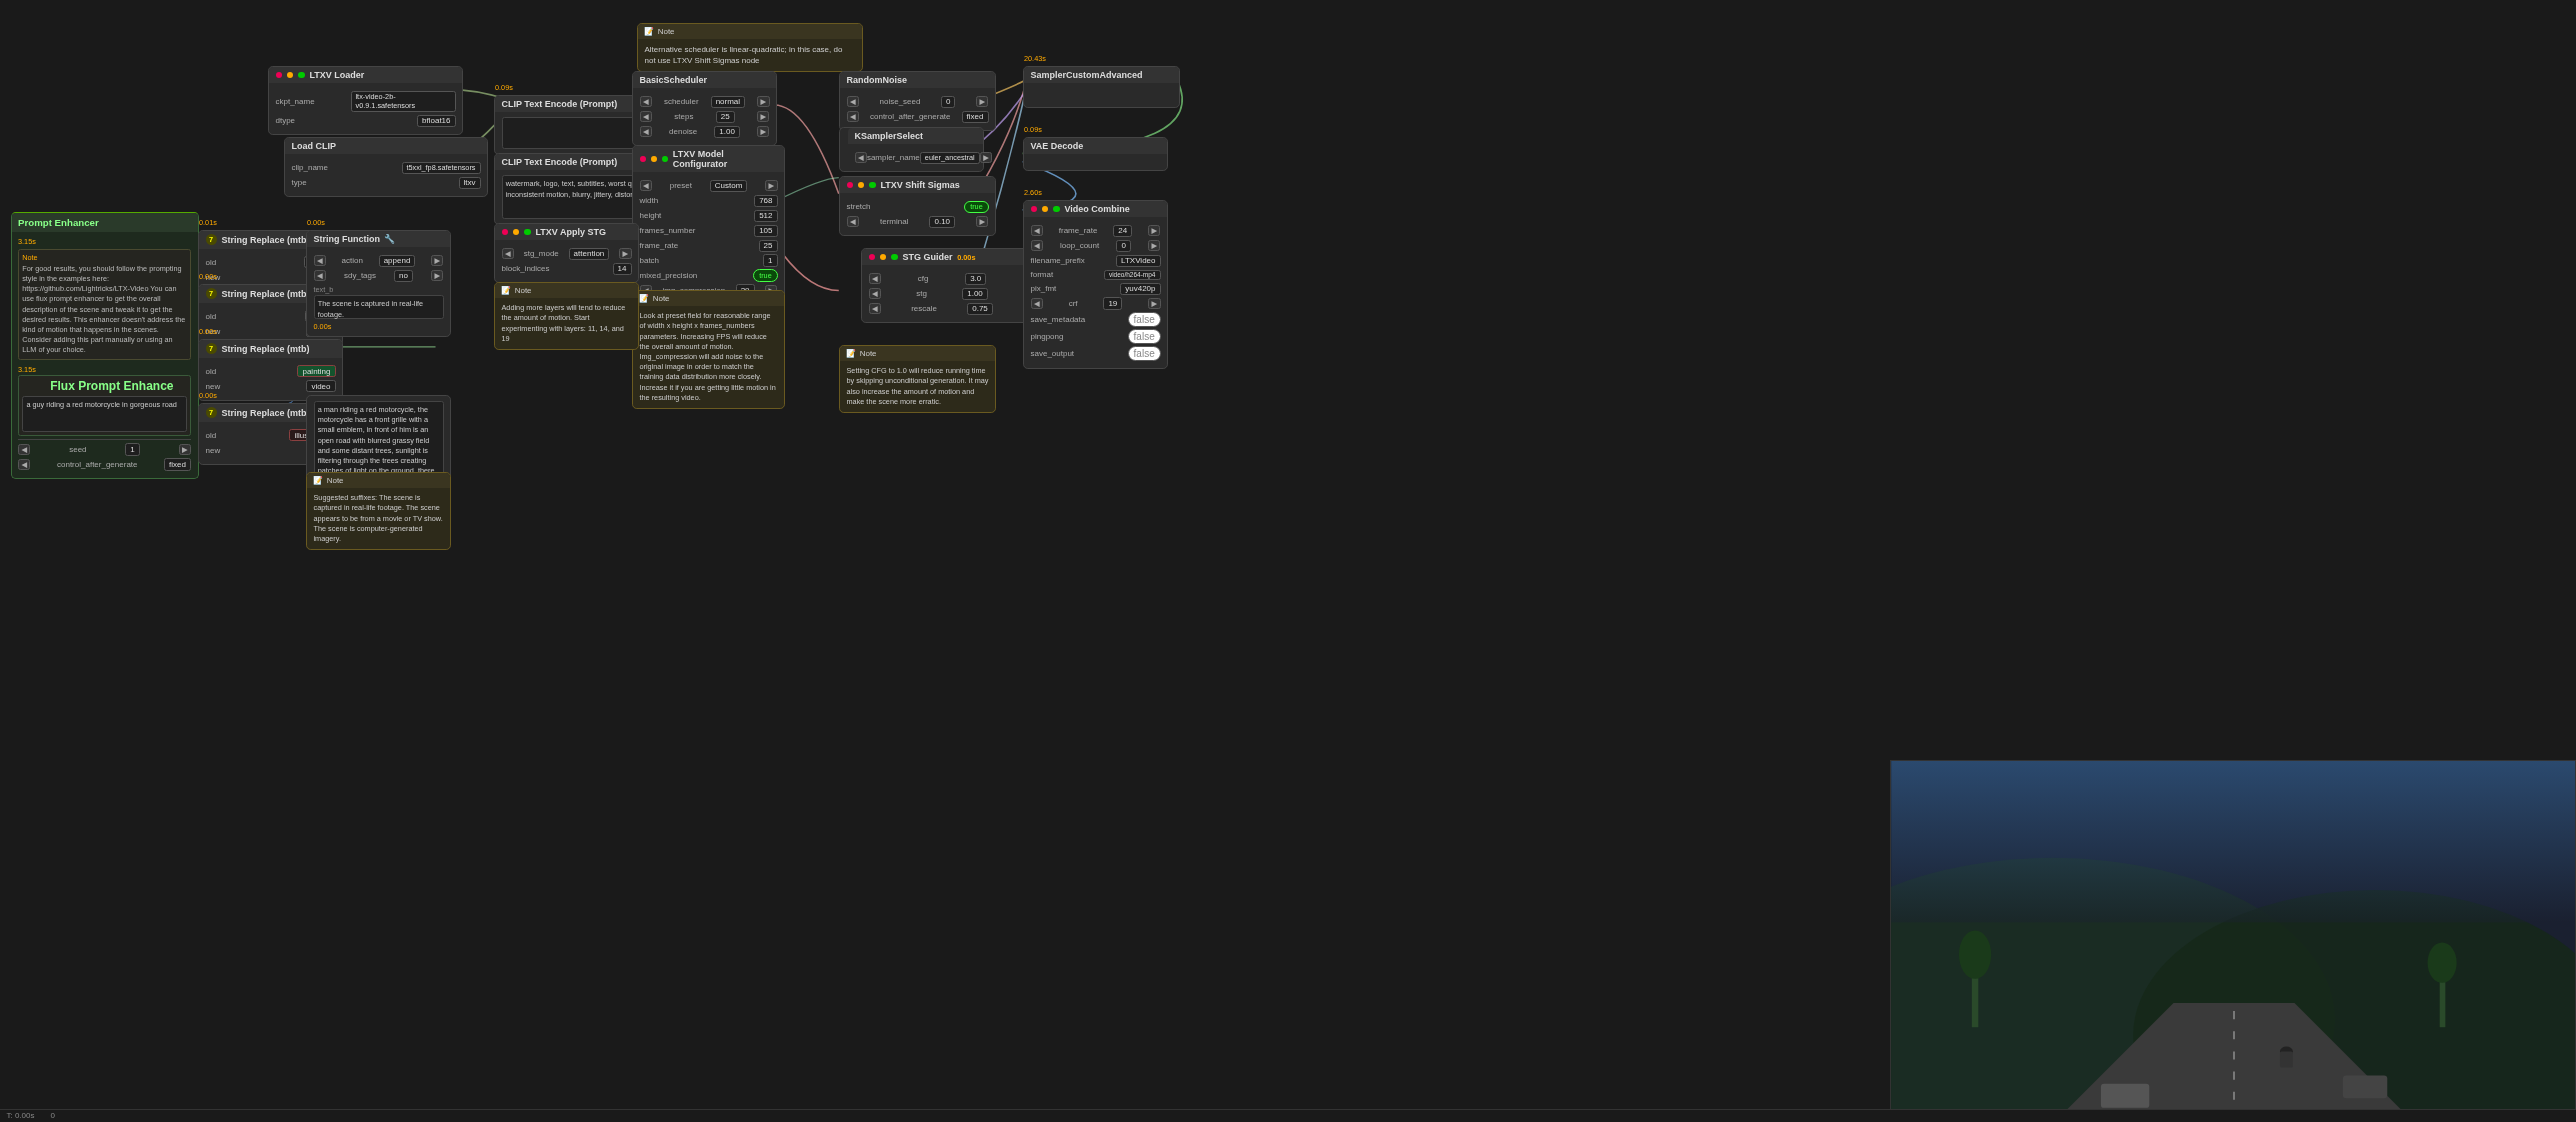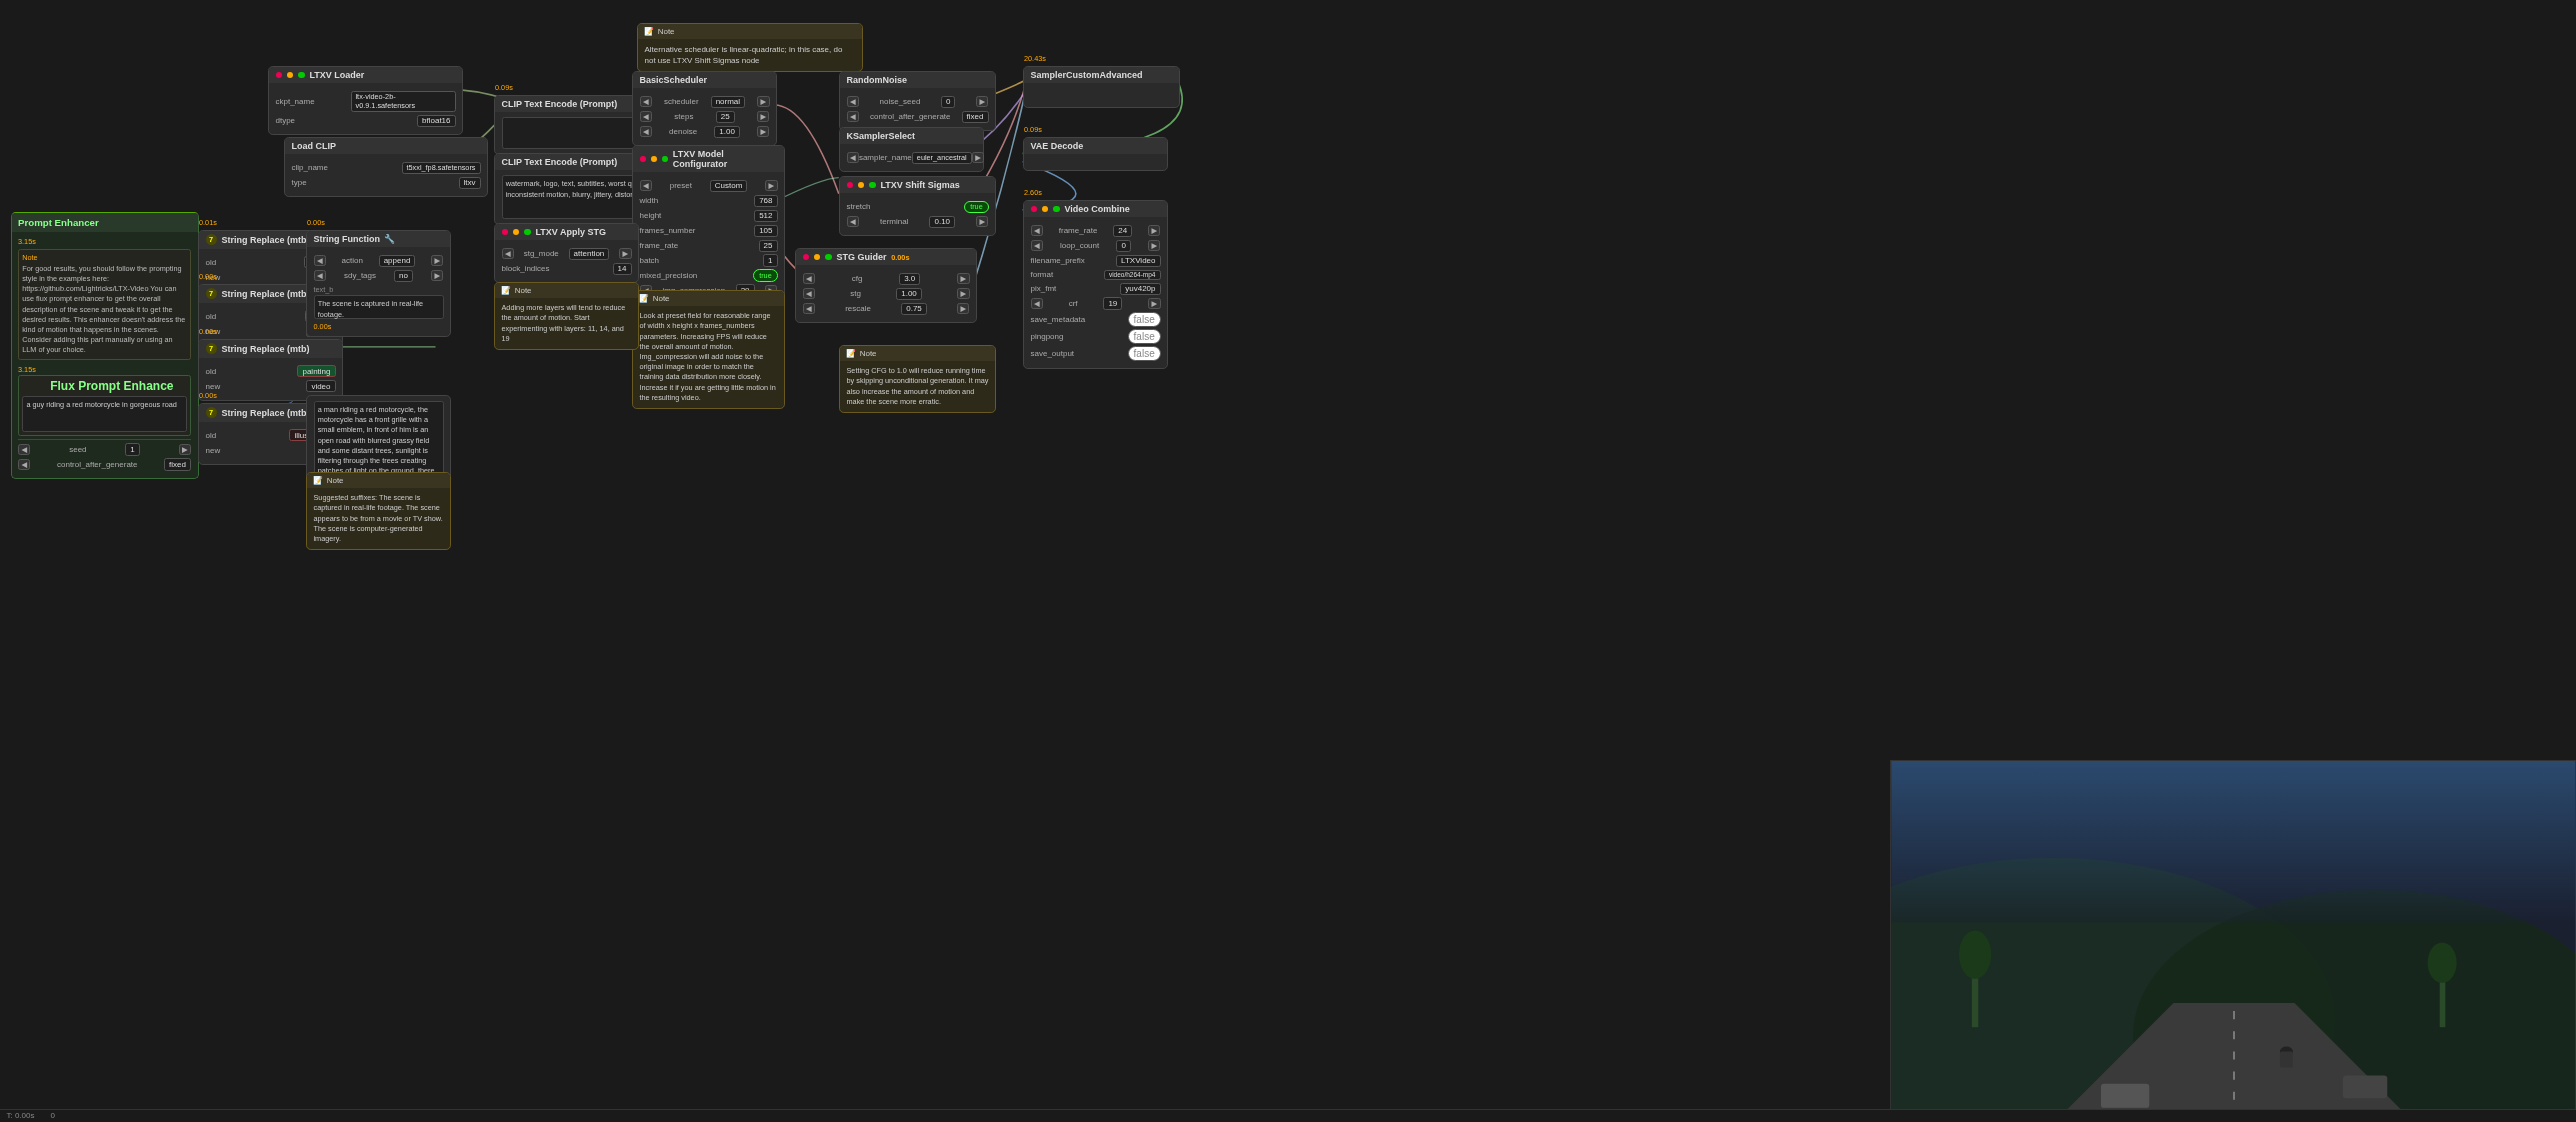--- a/index.html
+++ b/index.html
@@ -321,21 +321,21 @@
       <span class="arrow-btn">▶</span>
     </div>
     <div class="node-row">
       <span class="arrow-btn">◀</span>
       <span class="node-label">control_after_generate</span>
       <span class="node-value">fixed</span>
     </div>
   </div>
 </div>
 
-<div class="node" style="left:839px; top:127px; width:135px;">
+<div class="node" style="left:839px; top:127px; width:135px;padding-left:8px;">
   <div class="node-header">
     <span>KSamplerSelect</span>
   </div>
   <div class="node-body">
     <div class="node-row">
       <span class="arrow-btn">◀</span>
       <span class="node-label">sampler_name</span>
       <span class="node-value" style="font-size:7.3px;">euler_ancestral</span>
       <span class="arrow-btn">▶</span>
     </div>
@@ -444,21 +444,21 @@
 </div>
 
 <div class="node note-node" style="left:494px; top:282px; width:141px;">
   <div class="note-header">
     <span>📝</span>
     <span>Note</span>
   </div>
   <div class="note-body" style="font-size:7.3px;">Adding more layers will tend to reduce the amount of motion. Start experimenting with layers: 11, 14, and 19</div>
 </div>
 
-<div class="node" style="left:795px; top:248px; width:182px;text-align:center;">
+<div class="node" style="left:861px; top:248px; width:182px;text-align:center;">
   <div class="node-header">
     <span class="dot dot-red"></span>
     <span class="dot dot-yellow"></span>
     <span class="dot dot-green"></span>
     <span>STG Guider</span>
     <span style="font-size:7.3px; color:#fa0;">0.00s</span>
   </div>
   <div class="node-body">
     <div class="node-row">
       <span class="arrow-btn">◀</span>

